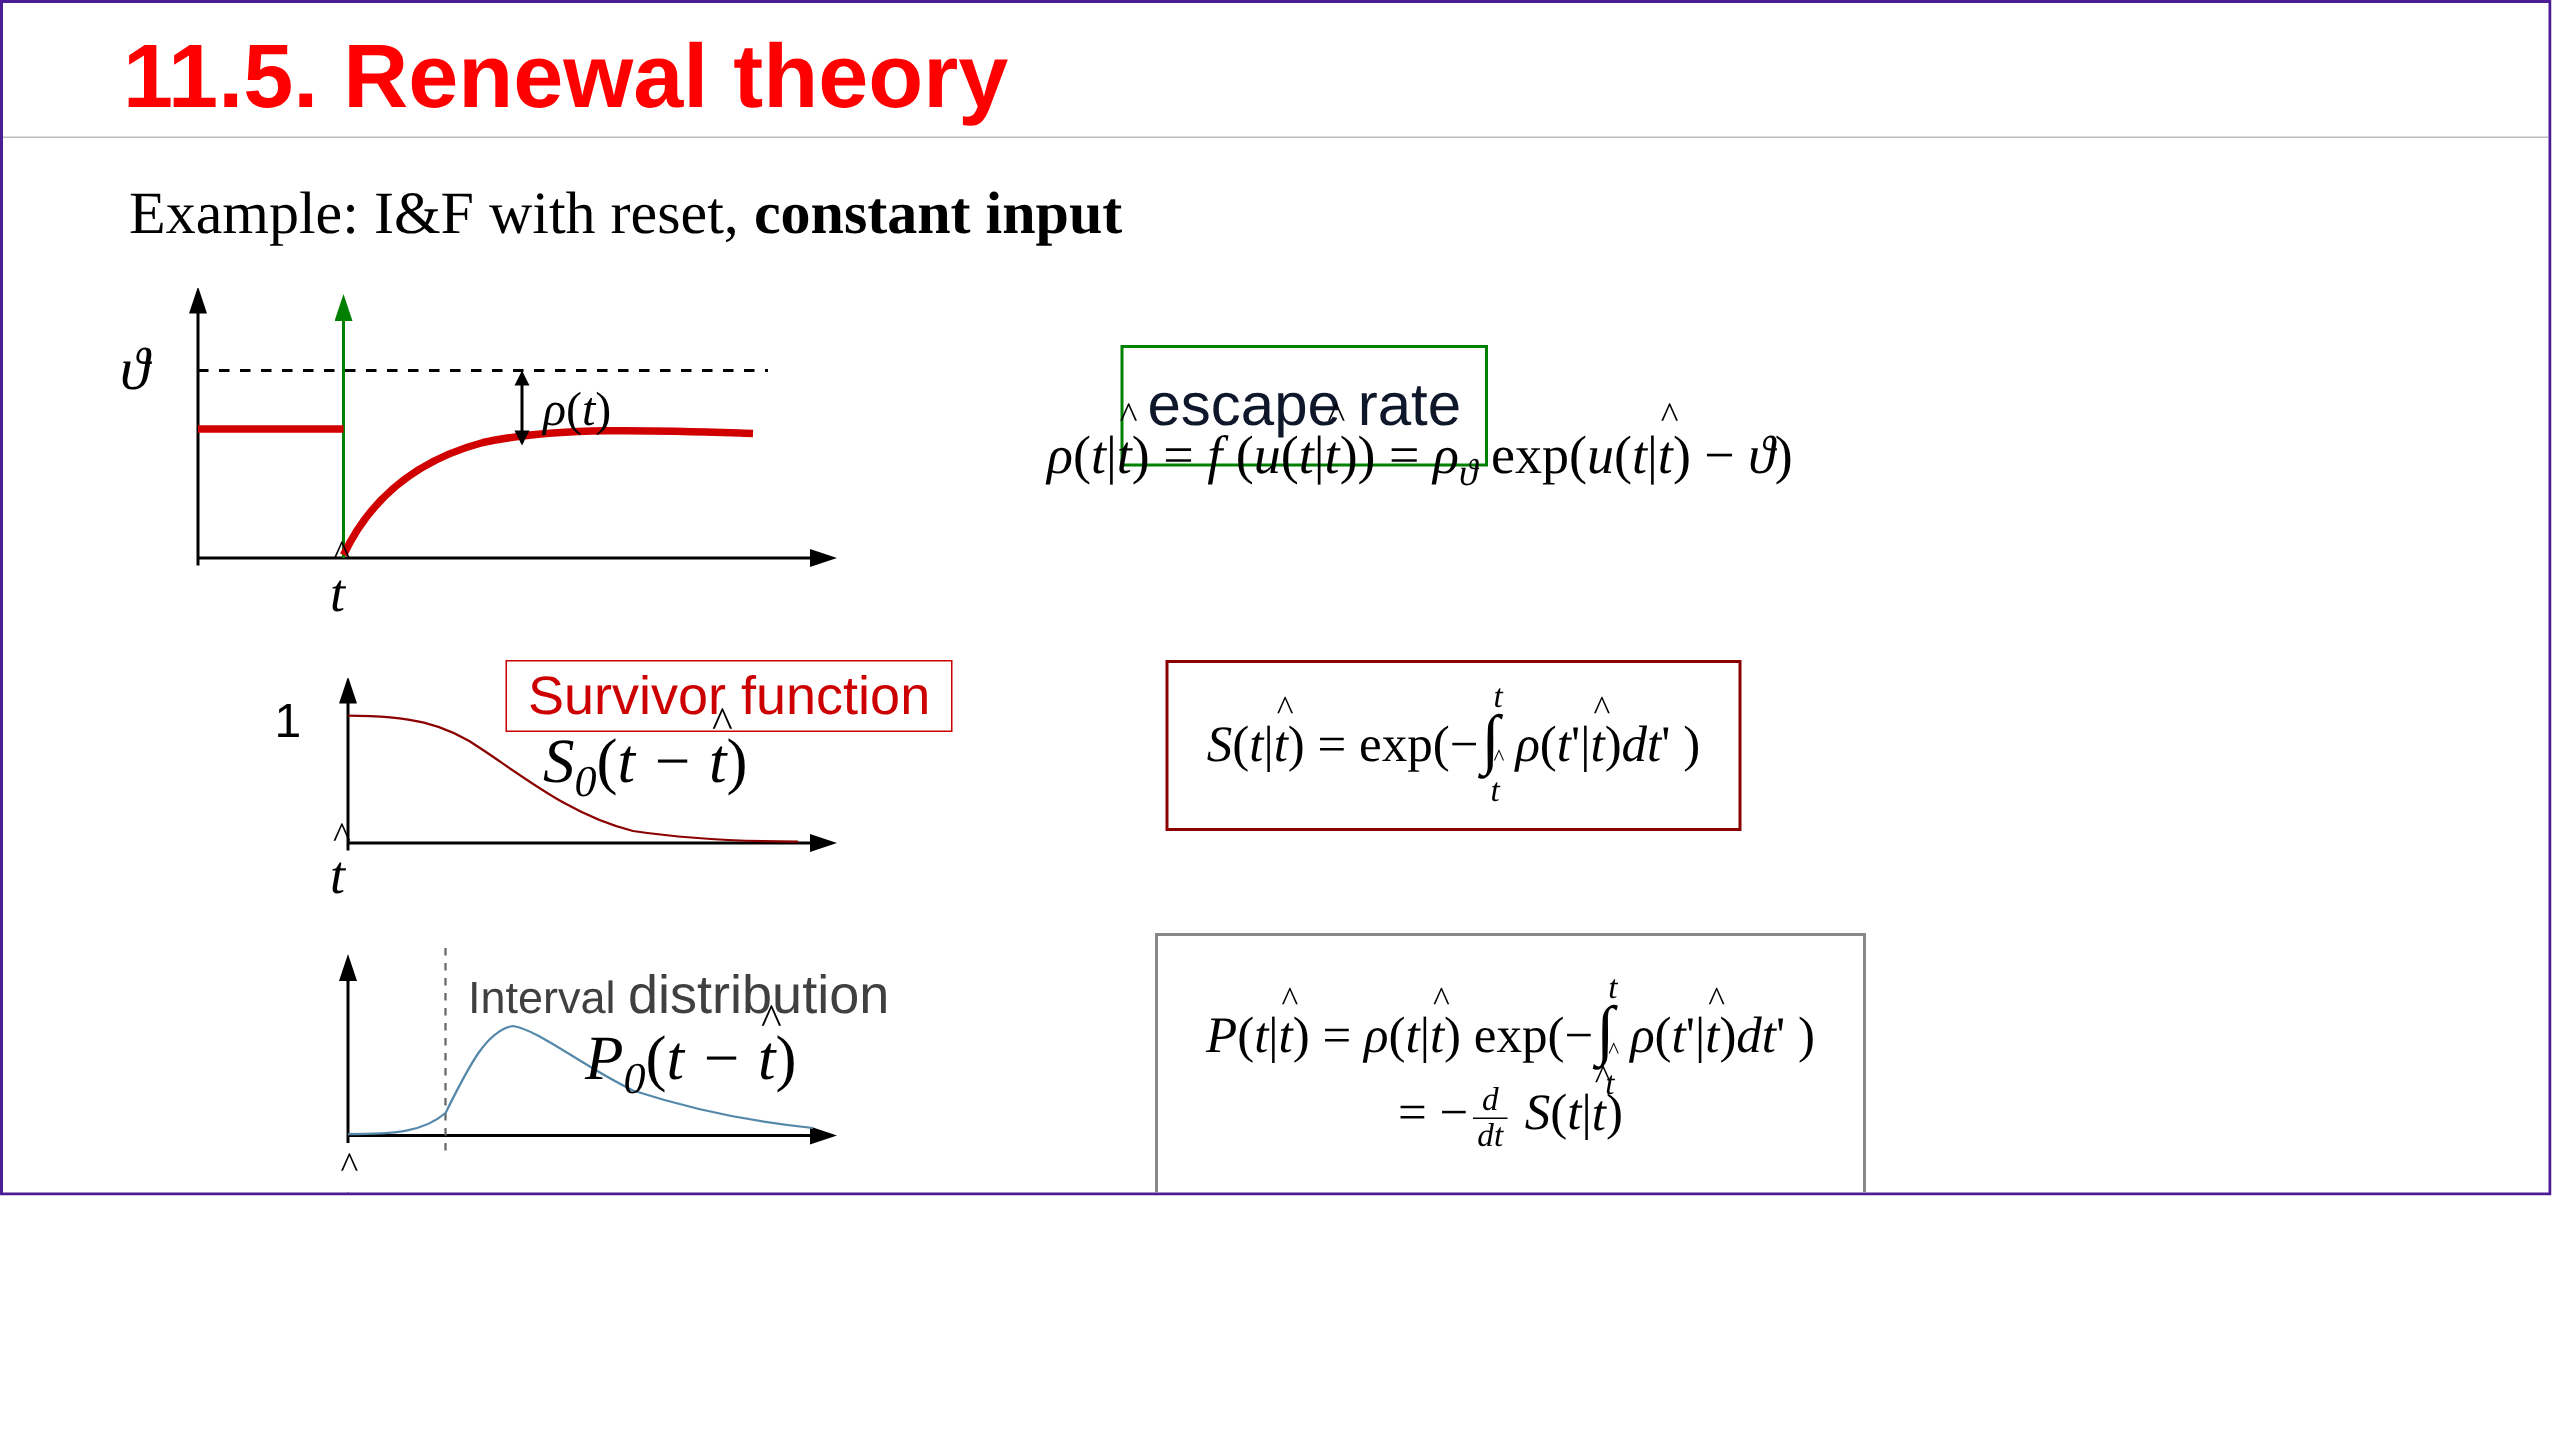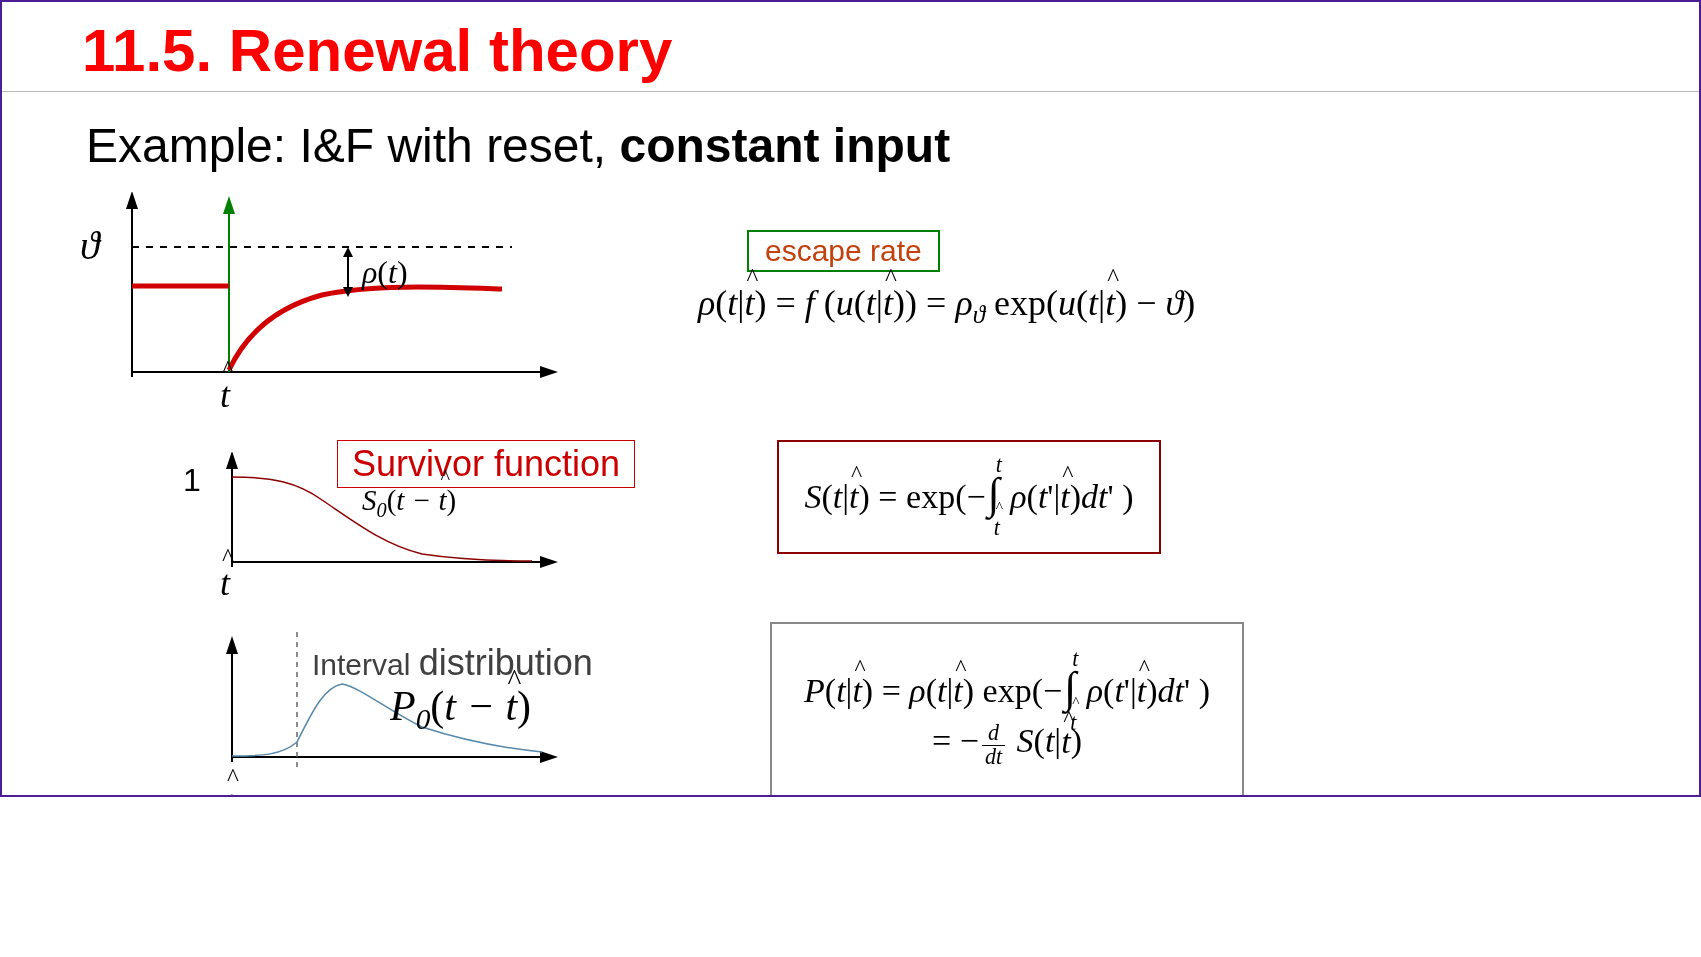--- a/index.html
+++ b/index.html
@@ -26,42 +26,42 @@
     font-family: Impact, "Arial Black", sans-serif;
     font-size: 60px;
     color: #ff0000;
     letter-spacing: 0px;
     font-weight: bold;
   }
   .subtitle {
     position: absolute;
     left: 84px;
     top: 116px;
-    font-size: 48px;
-    font-family: Liberation Sans, sans-serif;
+    font-size: 40px;
+    font-family: Liberation Serif, serif;
   }
   .subtitle .prefix { font-weight: 400; }
   .subtitle .bold { font-weight: 700; }
 
   
   .math {
     font-family: "Times New Roman", Times, serif;
     font-style: italic;
   }
   .upright { font-style: normal; }
 
   
   .escape-label {
     position: absolute;
     left: 745px;
     top: 228px;
     border: 2px solid #008000;
-    color: #c2410c;
-    font-size: 30px;
-    padding: 2px 16px;
+    color: #0f172a;
+    font-size: 40px;
+    padding: 16px 16px;
   }
   .escape-eq {
     position: absolute;
     left: 696px;
     top: 280px;
     font-size: 36px;
     font-family: "Times New Roman", serif;
   }
 
   .survivor-box {
@@ -106,21 +106,21 @@
     border: 1.5px solid #cc0000;
     color: #cc0000;
     padding: 2px 14px;
     font-size: 36px;
     background: #fff;
   }
   .sf-func {
     position: absolute;
     left: 360px;
     top: 482px;
-    font-size: 29px;
+    font-size: 42px;
     font-family: "Times New Roman", serif;
     font-style: italic;
   }
 
   .interval-label {
     position: absolute;
     left: 310px;
     top: 640px;
     color: #404040;
     font-size: 30px;

